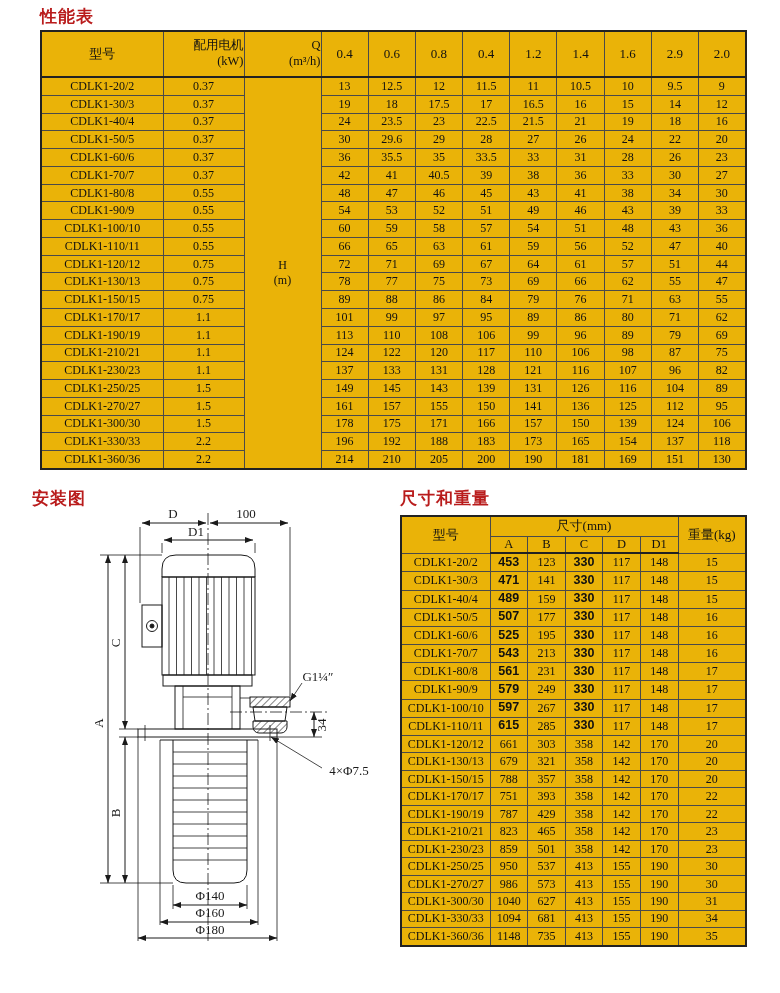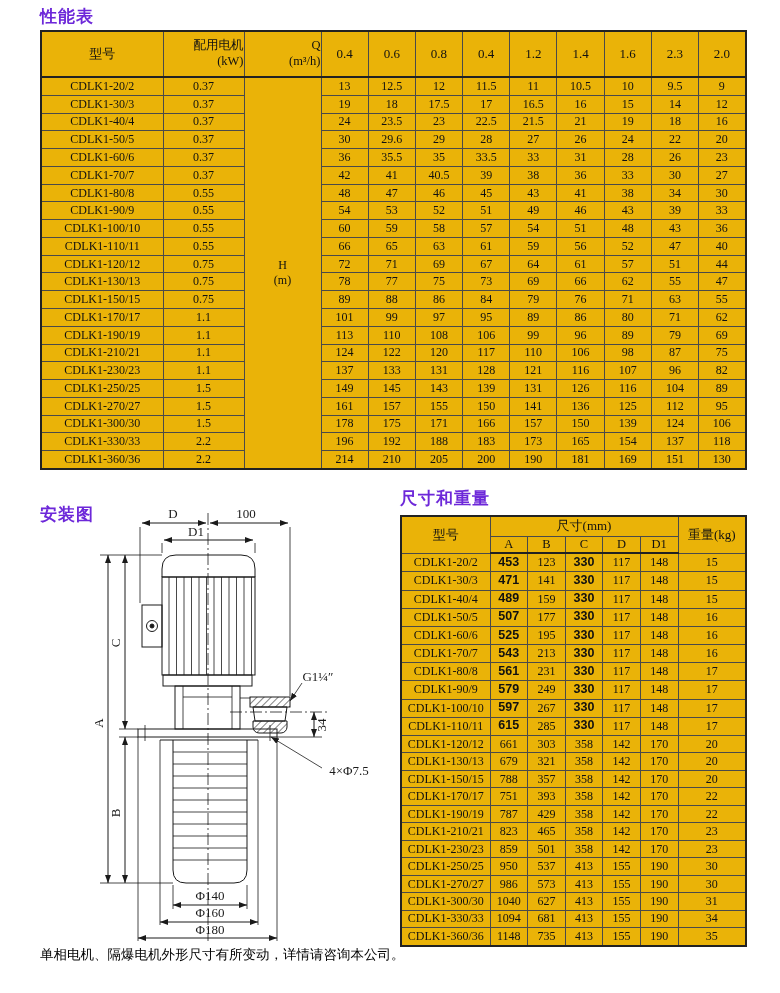--- a/index.html
+++ b/index.html
@@ -1,19 +1,19 @@
 <!DOCTYPE html>
 <html><head>
 <meta charset="utf-8">
 <style>
   html,body{margin:0;padding:0;background:#fff;}
   #page{position:relative;width:780px;height:993px;background:#fff;overflow:hidden;
         font-family:"Liberation Serif",serif;color:#111;}
   .sec-title{position:absolute;font-family:"Liberation Sans",sans-serif;font-weight:700;
-             font-size:17px;color:#6d28d9;letter-spacing:1px;}
+             font-size:17px;color:#b91c1c;letter-spacing:1px;}
   table{border-collapse:collapse;table-layout:fixed;position:absolute;background:#eab308;}
   th,td{border:1px solid #4a4a4a;text-align:center;vertical-align:middle;
         padding:0;font-size:12px;line-height:1.25;overflow:hidden;white-space:nowrap;}
   table{border:2px solid #222;}
   thead th{font-weight:400;}
   
   #perf-table{left:40px;top:30px;width:705px;height:440px;}
   #perf-table thead tr{height:46px;}
   #perf-table thead th{border-bottom:2px solid #222;font-size:13px;}
   #perf-table td{font-size:12px;}
@@ -56,21 +56,21 @@
           <span class="hdr-sub">Q</span>
           <span class="hdr-sub">(m³/h)</span>
         </th>
       <th>0.4</th>
           <th>0.6</th>
           <th>0.8</th>
           <th>0.4</th>
           <th>1.2</th>
           <th>1.4</th>
           <th>1.6</th>
-          <th>2.3</th>
+          <th>2.9</th>
           <th>2.0</th>
         </tr>
     </thead>
     <tbody>
         <tr>
           <td>CDLK1-20/2</td>
           <td>0.37</td>
           <td rowspan="22">
             <div>H</div>
             <div>(m)</div>
@@ -354,21 +354,21 @@
           <td>200</td>
           <td>190</td>
           <td>181</td>
           <td>169</td>
           <td>151</td>
           <td>130</td>
         </tr>
       </tbody>
   </table>
 
-  <div class="sec-title" style="left:40px;top:487px;margin-top:16px;">安装图</div>
+  <div class="sec-title" style="left:32px;top:487px;">安装图</div>
   <div class="sec-title" style="left:400px;top:487px;">尺寸和重量</div>
 
   <svg id="diagram-svg" width="360" height="458" viewBox="0 0 360 458">
     <defs>
       <marker id="aE" markerWidth="9" markerHeight="8" refX="8" refY="3" orient="auto" markerUnits="userSpaceOnUse">
         <path d="M0,0 L8,3 L0,6 Z" fill="#1a1a1a"></path>
         </marker>
       <marker id="aS" markerWidth="9" markerHeight="8" refX="0" refY="3" orient="auto" markerUnits="userSpaceOnUse">
         <path d="M8,0 L0,3 L8,6 Z" fill="#1a1a1a"></path>
         </marker>
@@ -694,15 +694,14 @@
           <td>1148</td>
           <td>735</td>
           <td>413</td>
           <td>155</td>
           <td>190</td>
           <td>35</td>
         </tr>
       </tbody>
   </table>
 
-  <div id="footer-note">单相电机、隔爆电机外形尺寸有所变动，详情请咨询本公司。</div>
 
 </div>
 
 </body></html>

